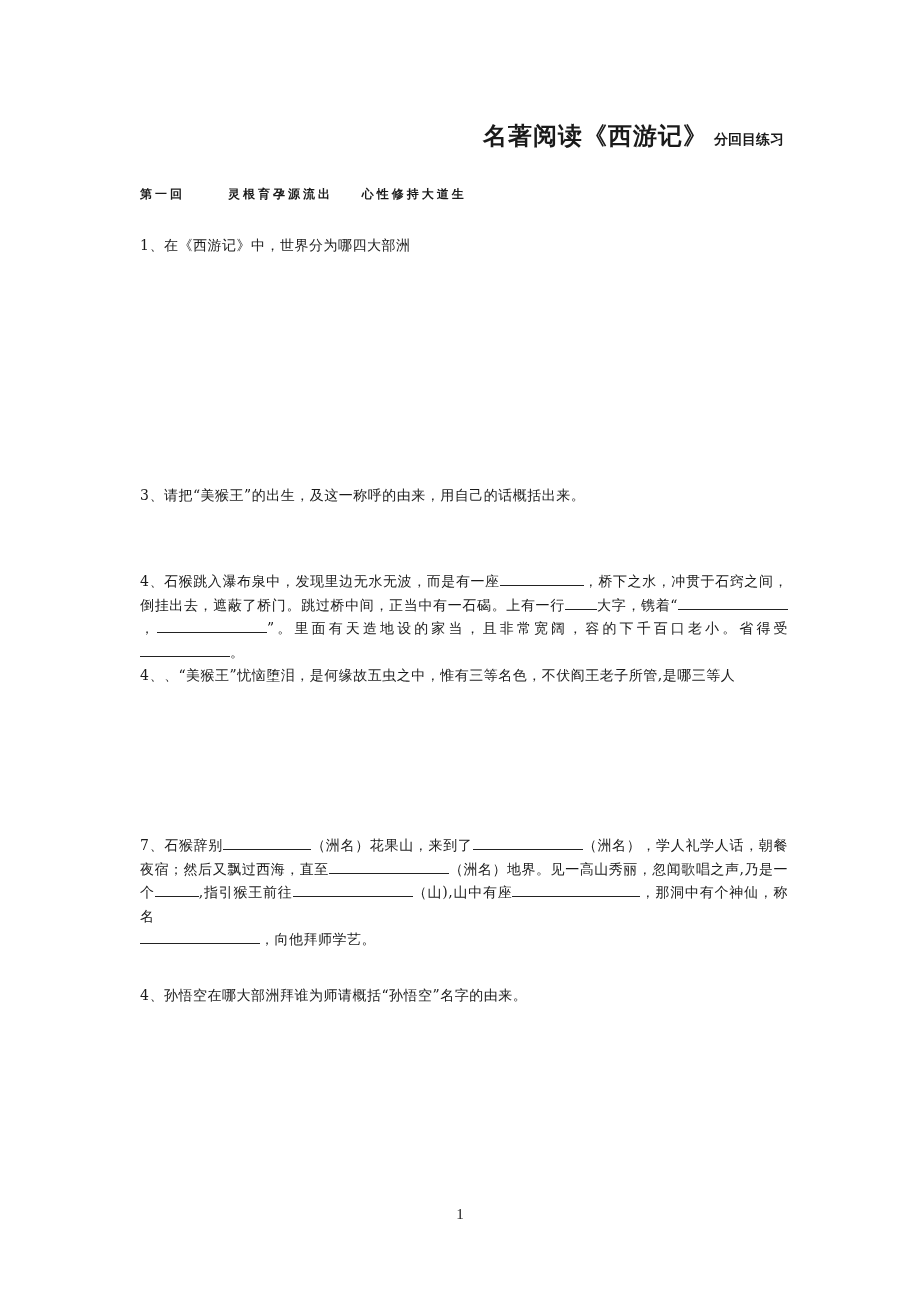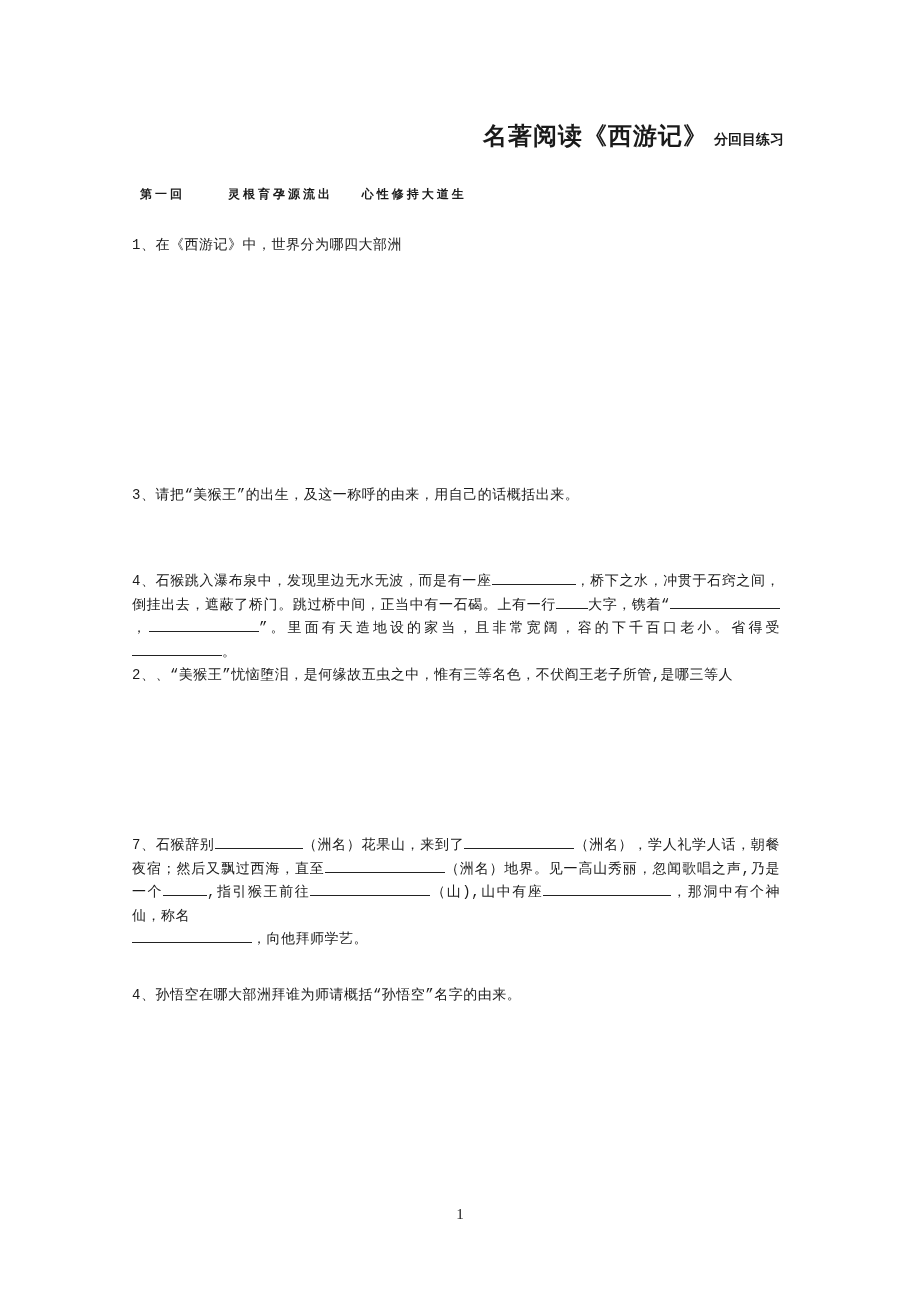--- a/index.html
+++ b/index.html
@@ -4,22 +4,22 @@
 <style>
   html, body { margin: 0; padding: 0; background: #ffffff; }
   body { width: 920px; height: 1302px; position: relative; overflow: hidden;
          font-family: "DejaVu Serif", serif; color: #1a1a1a; }
   .page { position: absolute; left: 0; top: 0; width: 920px; height: 1302px; background: #fff; }
   .title { position: absolute; top: 120px; left: 16px; width: 768px; text-align: right; }
   .title .main { font-family: "DejaVu Sans", sans-serif; font-weight: bold; font-size: 24px; letter-spacing: 1px; }
   .title .sub { font-family: "DejaVu Sans", sans-serif; font-weight: bold; font-size: 14px; margin-left: 6px; }
   .chapter { position: absolute; top: 186px; left: 140px; font-family: "DejaVu Sans", sans-serif;
              font-weight: bold; font-size: 12px; letter-spacing: 3px; white-space: pre; }
-  .q { position: absolute; left: 132px; width: 648px; font-size: 14px; line-height: 23.5px;
-       letter-spacing: 0.5px; text-align: justify; font-family: Liberation Mono, monospace; }
+  .q { position: absolute; left: 140px; width: 648px; font-size: 14px; line-height: 23.5px;
+       letter-spacing: 0.5px; text-align: justify; }
   .blank { display: inline-block; border-bottom: 1px solid #222; height: 14px; vertical-align: baseline; }
   .pagenum { position: absolute; top: 1206px; left: 0; width: 920px; text-align: center;
              font-family: "Liberation Serif", serif; font-size: 15px; }
 </style>
 </head>
 <body>
 
 <div class="page">
 
   <div class="title">
@@ -31,21 +31,21 @@
   <div class="q" style="top:234px;">1、在《西游记》中，世界分为哪四大部洲</div>
 
 
 
   <div class="q" style="top:474px;margin-top:10px;">3、请把“美猴王”的出生，及这一称呼的由来，用自己的话概括出来。</div>
 
   <div class="q" style="top:570px;">
     <span>4、石猴跳入瀑布泉中，发现里边无水无波，而是有一座</span><span class="blank" style="width:84px"></span><span>，桥下之水，冲贯于石窍之间，倒挂出去，遮蔽了桥门。跳过桥中间，正当中有一石碣。上有一行</span><span class="blank" style="width:32px"></span><span>大字，镌着“</span><span class="blank" style="width:110px"></span><span>，</span><span class="blank" style="width:110px"></span><span>”。里面有天造地设的家当，且非常宽阔，容的下千百口老小。省得受</span><span class="blank" style="width:90px"></span><span>。</span>
   </div>
 
-  <div class="q" style="top:664px;">2、、“美猴王”忧恼堕泪，是何缘故五虫之中，惟有三等名色，不伏阎王老子所管,是哪三等人</div>
+  <div class="q" style="top:664px;">4、、“美猴王”忧恼堕泪，是何缘故五虫之中，惟有三等名色，不伏阎王老子所管,是哪三等人</div>
 
 
   <div class="q" style="top:834px;">
     <span>7、石猴辞别</span><span class="blank" style="width:88px"></span><span>（洲名）花果山，来到了</span><span class="blank" style="width:110px"></span><span>（洲名），学人礼学人话，朝餐夜宿；然后又飘过西海，直至</span><span class="blank" style="width:120px"></span><span>（洲名）地界。见一高山秀丽，忽闻歌唱之声,乃是一个</span><span class="blank" style="width:44px"></span><span>,指引猴王前往</span><span class="blank" style="width:120px"></span><span>（山),山中有座</span><span class="blank" style="width:128px"></span><span>，那洞中有个神仙，称名</span><br><span class="blank" style="width:120px"></span><span>，向他拜师学艺。</span>
   </div>
 
   <div class="q" style="top:984px;">4、孙悟空在哪大部洲拜谁为师请概括“孙悟空”名字的由来。</div>
 
   <div class="pagenum">1</div>
 </div>

